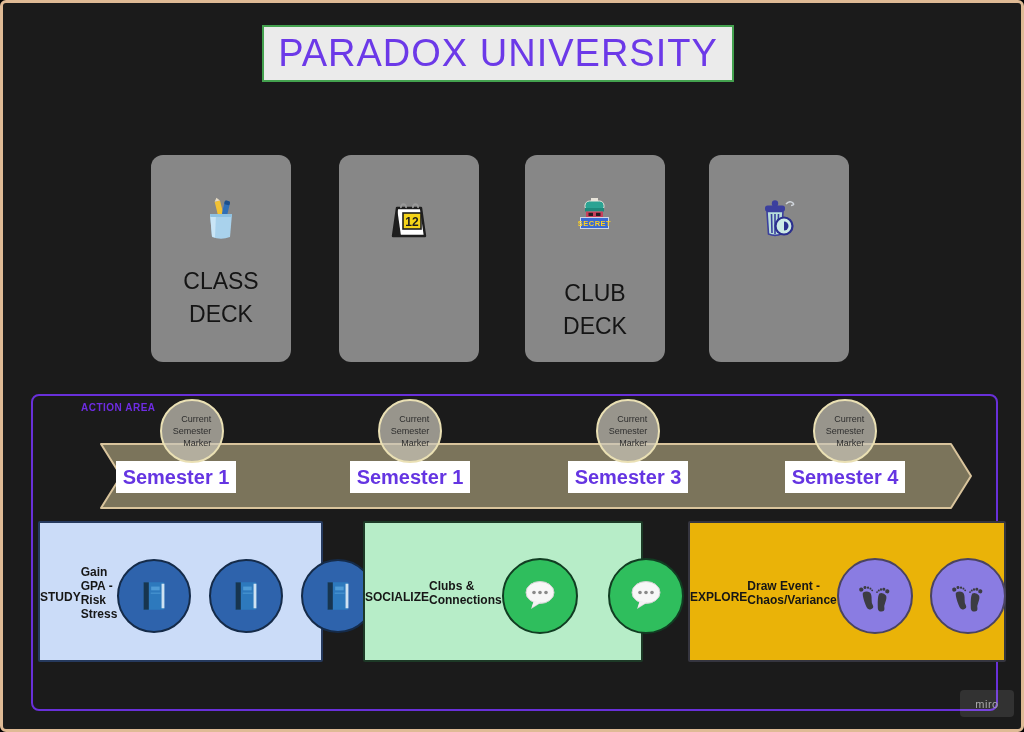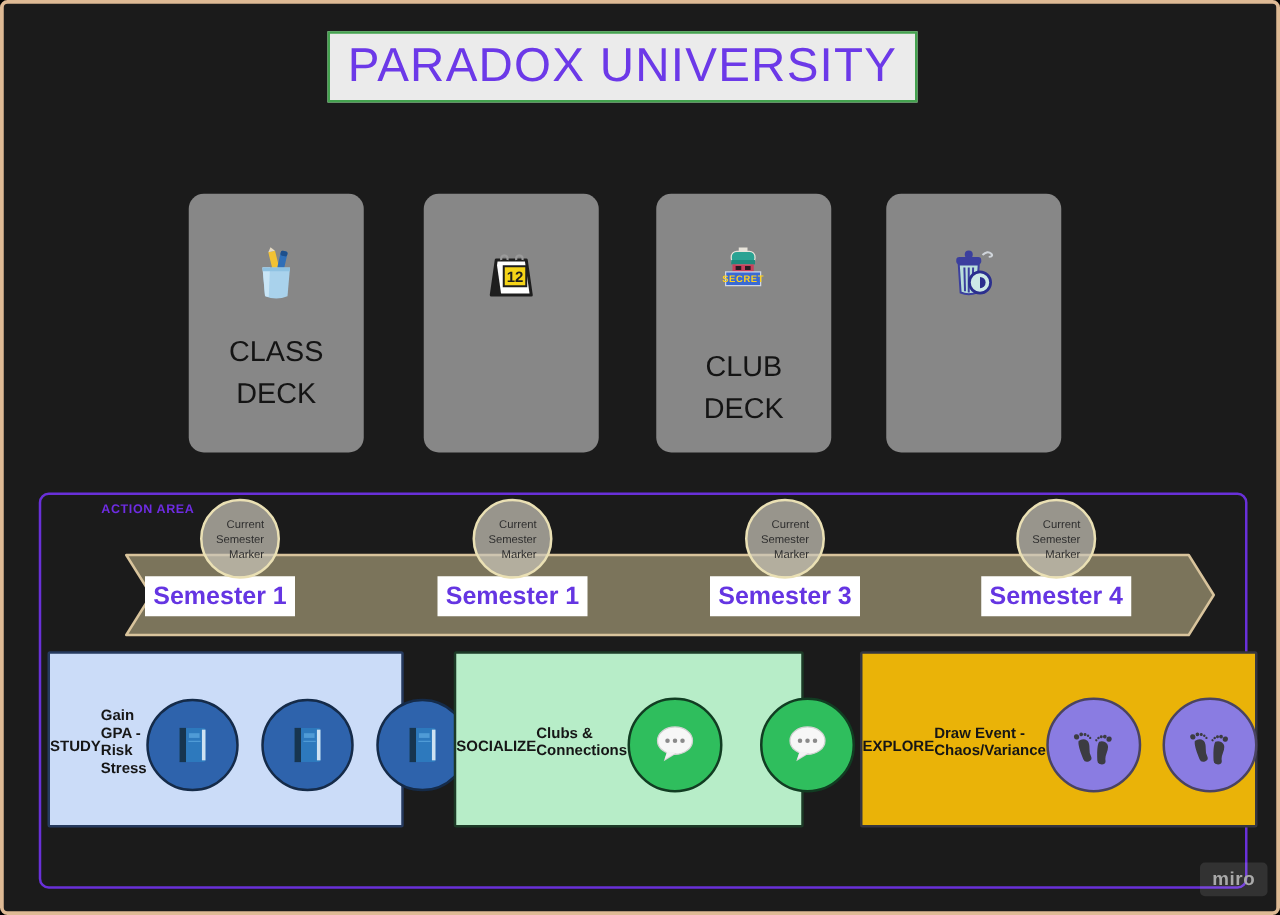--- a/index.html
+++ b/index.html
@@ -63,21 +63,21 @@
   .token{
     border-radius:50%;display:flex;align-items:center;justify-content:center;
     box-sizing:border-box;flex:none;
   }
   
   #watermark{
     left:957px;top:687px;width:54px;height:27px;border-radius:4px;
     background:rgba(255,255,255,0.10);display:flex;align-items:center;justify-content:center;
     z-index:5;
   }
-  #watermark span{font-size:15px;font-weight:bold;color:#a9a9a9;letter-spacing:.5px;}
+  #watermark span{font-size:11px;font-weight:normal;color:#a9a9a9;letter-spacing:.5px;}
 </style>
 </head>
 <body>
 
 <div id="stage" style="--bg: #1b1b1b; --page-border: #dfba95; --title-text: #6c39e8; --title-bg: #ebebeb; --title-border: #44a24f; --card-bg: #878787; --card-text: #141414; --aa-border: #6930d9; --aa-label: #6e2ce2; --marker-fill: rgba(201,197,184,0.72); --marker-stroke: #eae0b4; --marker-text: #2e2e2e; --sem-text: #6535e2; --sem-bg: #ffffff; --zone-text: #161616;">
 
   <div id="board-title" class="abs">
     <span>PARADOX UNIVERSITY</span>
   </div>
 

